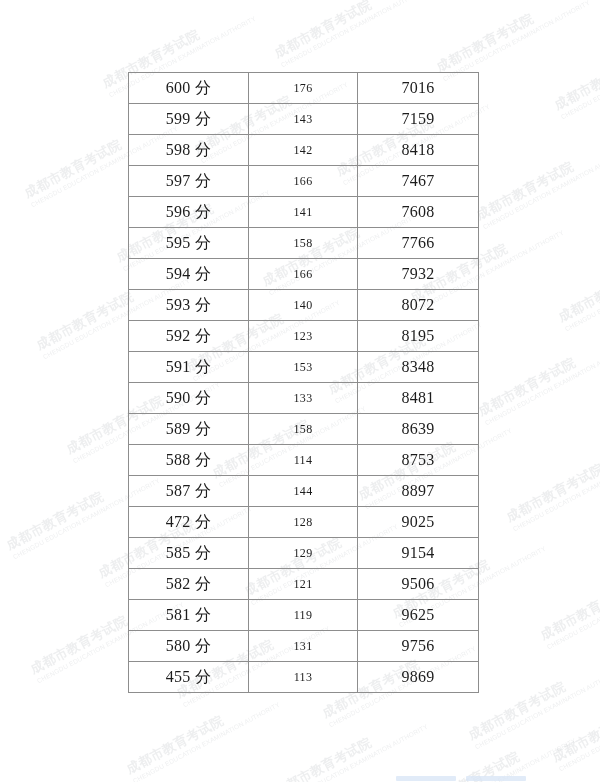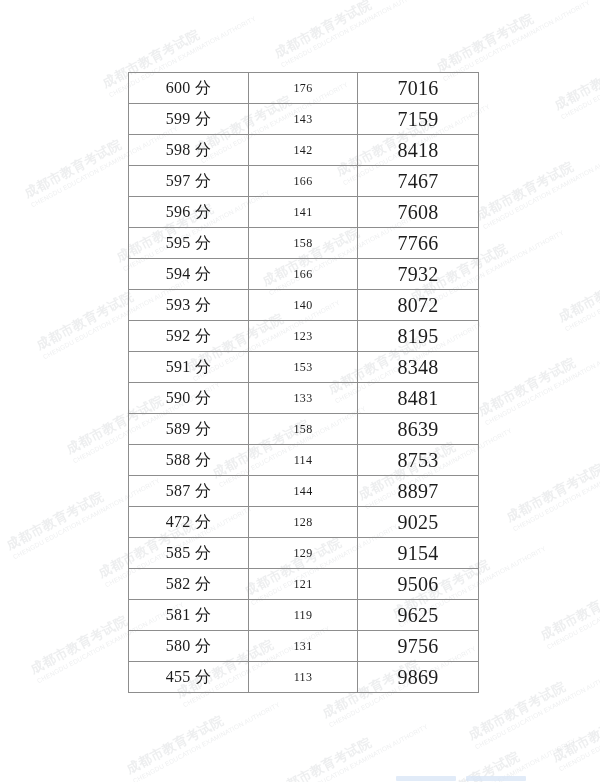--- a/index.html
+++ b/index.html
@@ -74,21 +74,21 @@
     text-align: center;
     vertical-align: middle;
     font-size: 16px;
     font-weight: 400;
     color: #1c1c1c;
     background: transparent;
     letter-spacing: 0.3px;
   }
   table.score-table td.cell-score { font-size: 16px; }
   table.score-table td.cell-count { font-size: 12px; }
-  table.score-table td.cell-cum   { font-size: 20px; }
+  table.score-table td.cell-cum   { font-size: 16px; }
 
   
   #bottom-chrome {
     position: absolute;
     left: 0;
     bottom: 0;
     width: 600px;
     height: 8px;
     z-index: 1;
     pointer-events: none;

